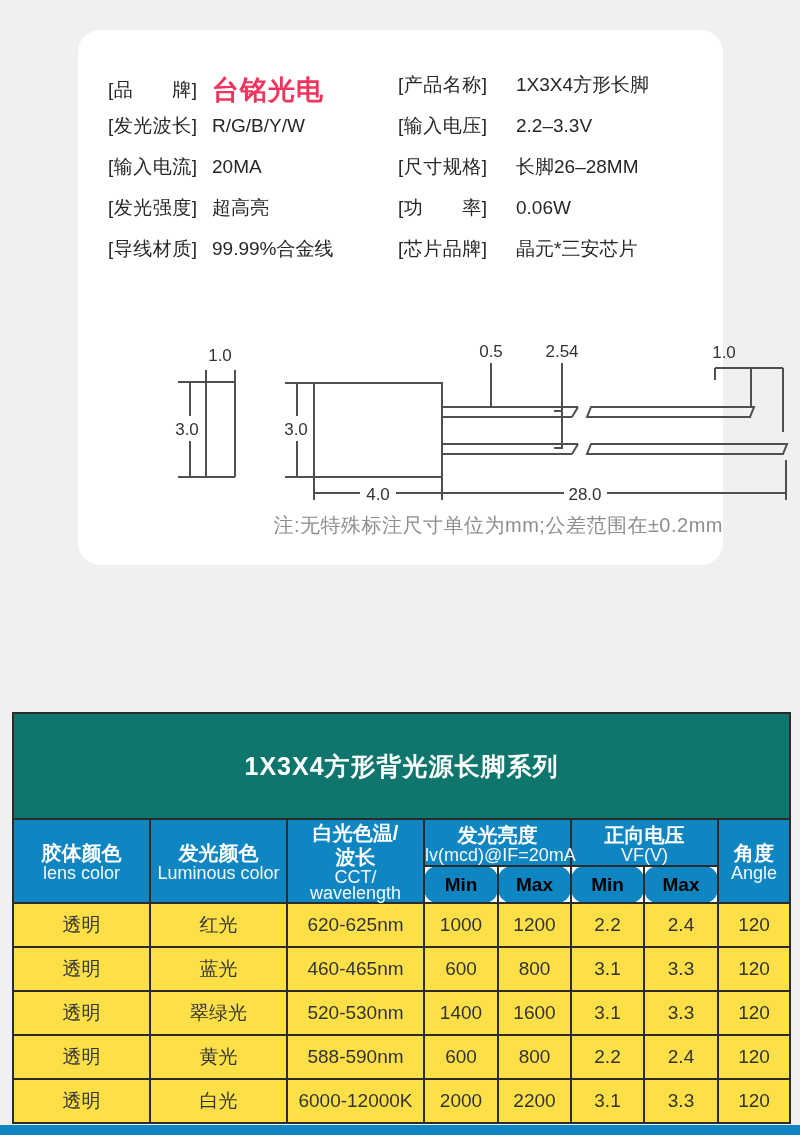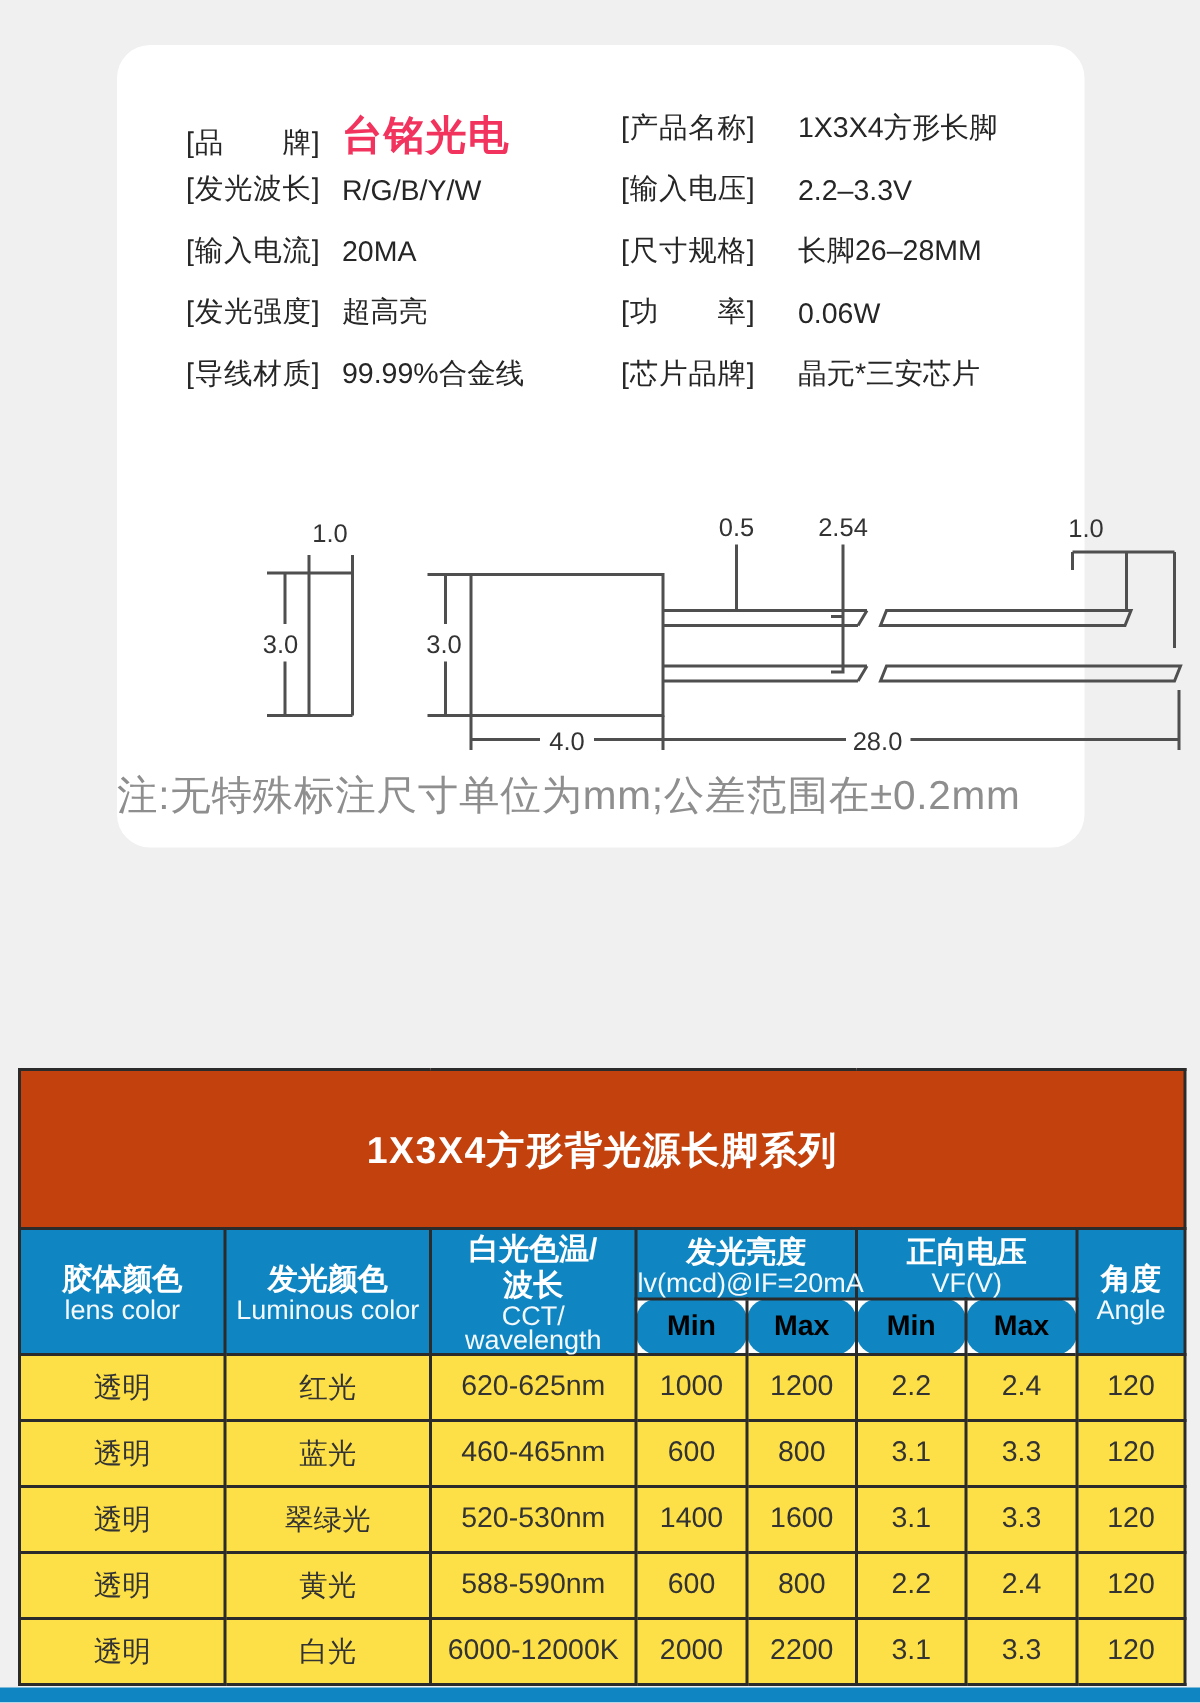--- a/index.html
+++ b/index.html
@@ -15,49 +15,49 @@
   
   .card {
     position:absolute; left:78px; top:30px;
     width:645px; height:535px;
     background:#ffffff; border-radius:22px;
   }
   .spec-col { position:absolute; top:0; }
   .spec-col.left  { left:30px; }
   .spec-col.right { left:320px; }
   .spec-row {
-    position:absolute; display:flex; align-items:flex-end;
-    white-space:nowrap; font-size:19px; color:#262626;margin-left:16px;
+    position:absolute; display:flex; align-items:center;
+    white-space:nowrap; font-size:19px; color:#262626;
   }
   .spec-row .lbl { display:inline-block; width:96px; letter-spacing:.5px; }
   .spec-col.left  .spec-row .val { margin-left:8px; }
   .spec-col.right .spec-row .val { margin-left:22px; }
   .r1{top:42px}.r2{top:83px}.r3{top:124px}.r4{top:165px}.r5{top:206px}
   .brand-val { font-size:27px; font-weight:bold; color:#f2335d; letter-spacing:1px; }
 
   
   .drawing { position:absolute; left:88px; top:300px; }
   .drawing text {
     font-family:"Liberation Sans","DejaVu Sans",sans-serif;
     font-size:17px; fill:#333;
   }
   .note {
     position:absolute; left:0; right:0; top:482px;
-    text-align:left; font-size:27px; color:#8e8e8e; letter-spacing:.5px;
+    text-align:right; font-size:20px; color:#8e8e8e; letter-spacing:.5px;
   }
 
   
   .spec-table {
     position:absolute; left:12px; top:712px;
     border-collapse:collapse; table-layout:fixed; width:777px;
     background:#ffffff;
   }
   .spec-table td, .spec-table th { border:2px solid #2b2b2b; text-align:center; vertical-align:middle; padding:0; }
   .title-cell {
-    background:#c2410c; color:#ffffff;
+    background:#0f766e; color:#ffffff;
     height:106px; font-size:25px; font-weight:bold; letter-spacing:1px;
   }
   .hdr { background:#0f86c2; color:#ffffff; }
   .hdr .h-zh  { font-size:20px; font-weight:bold; line-height:24px; }
   .hdr .h-en  { font-size:18px; font-weight:normal; line-height:16px; opacity:.95; }
   .row-a { height:47px; }
   .row-b { height:37px; }
   .minmax { background:#0f86c2; color:#000000; font-size:19px; font-weight:bold;border-radius:14px; }
   .body-row td { height:44px; font-size:19px; color:#333; background:#fde047; }
 

